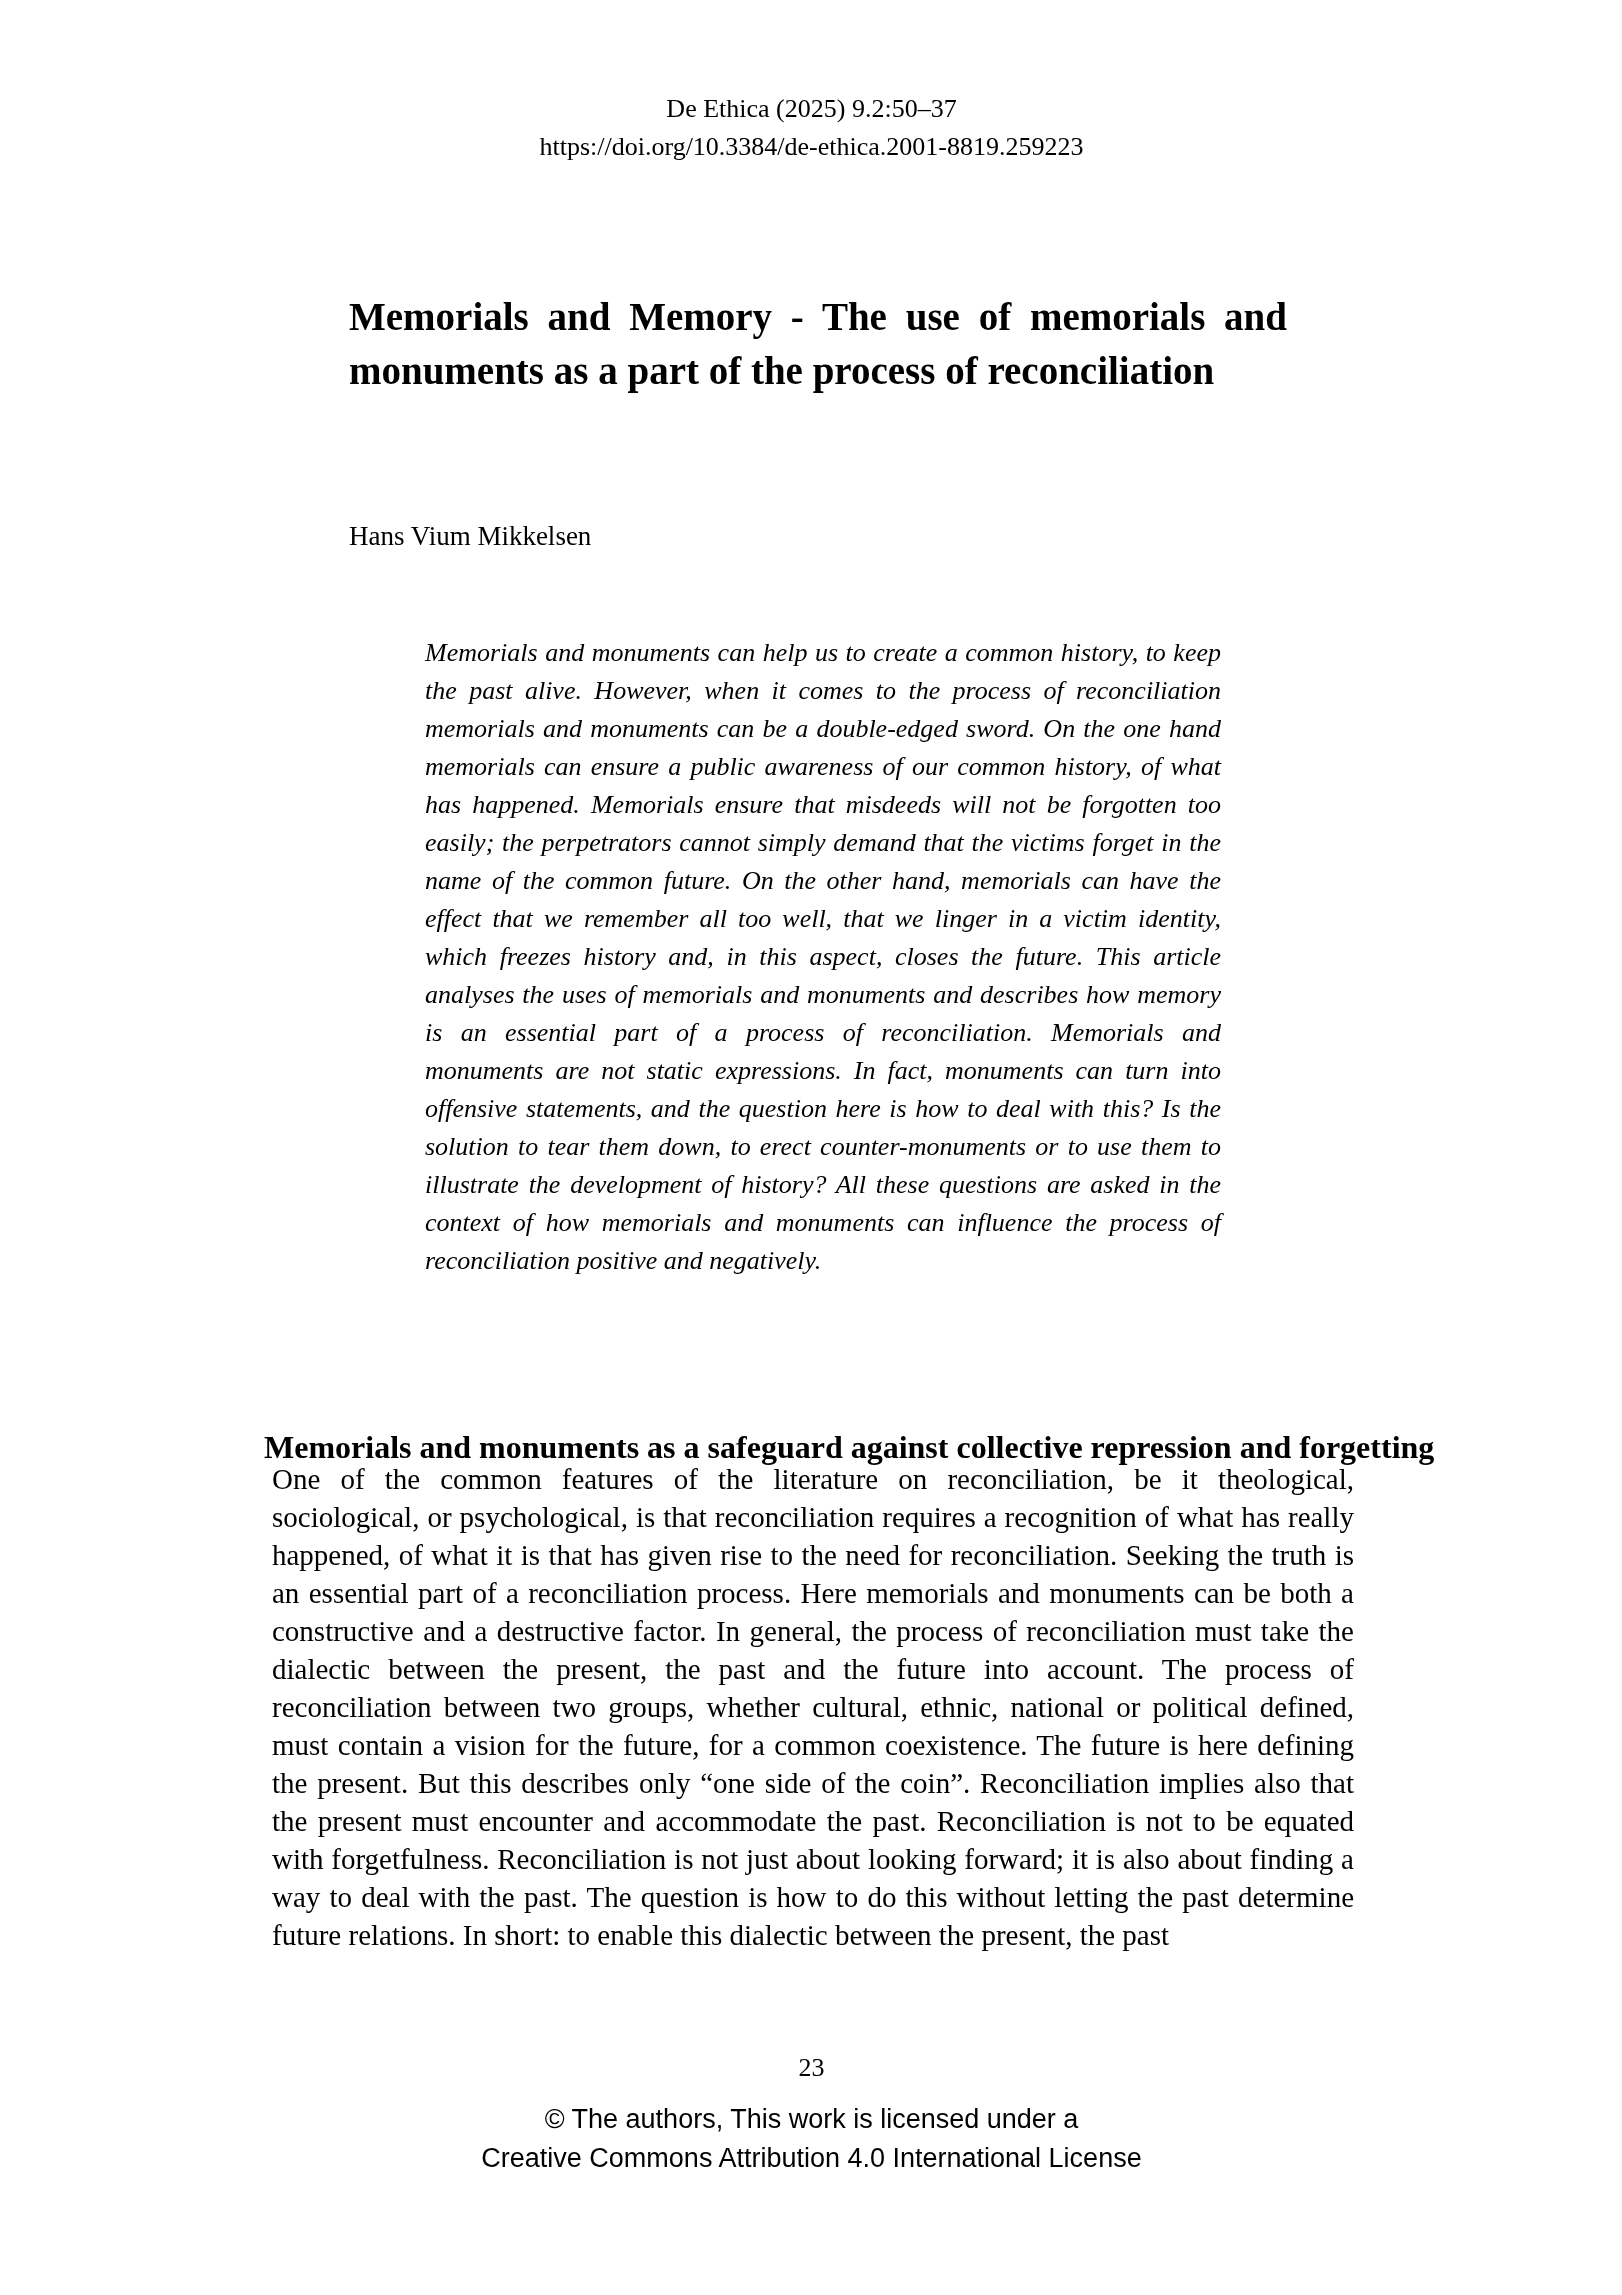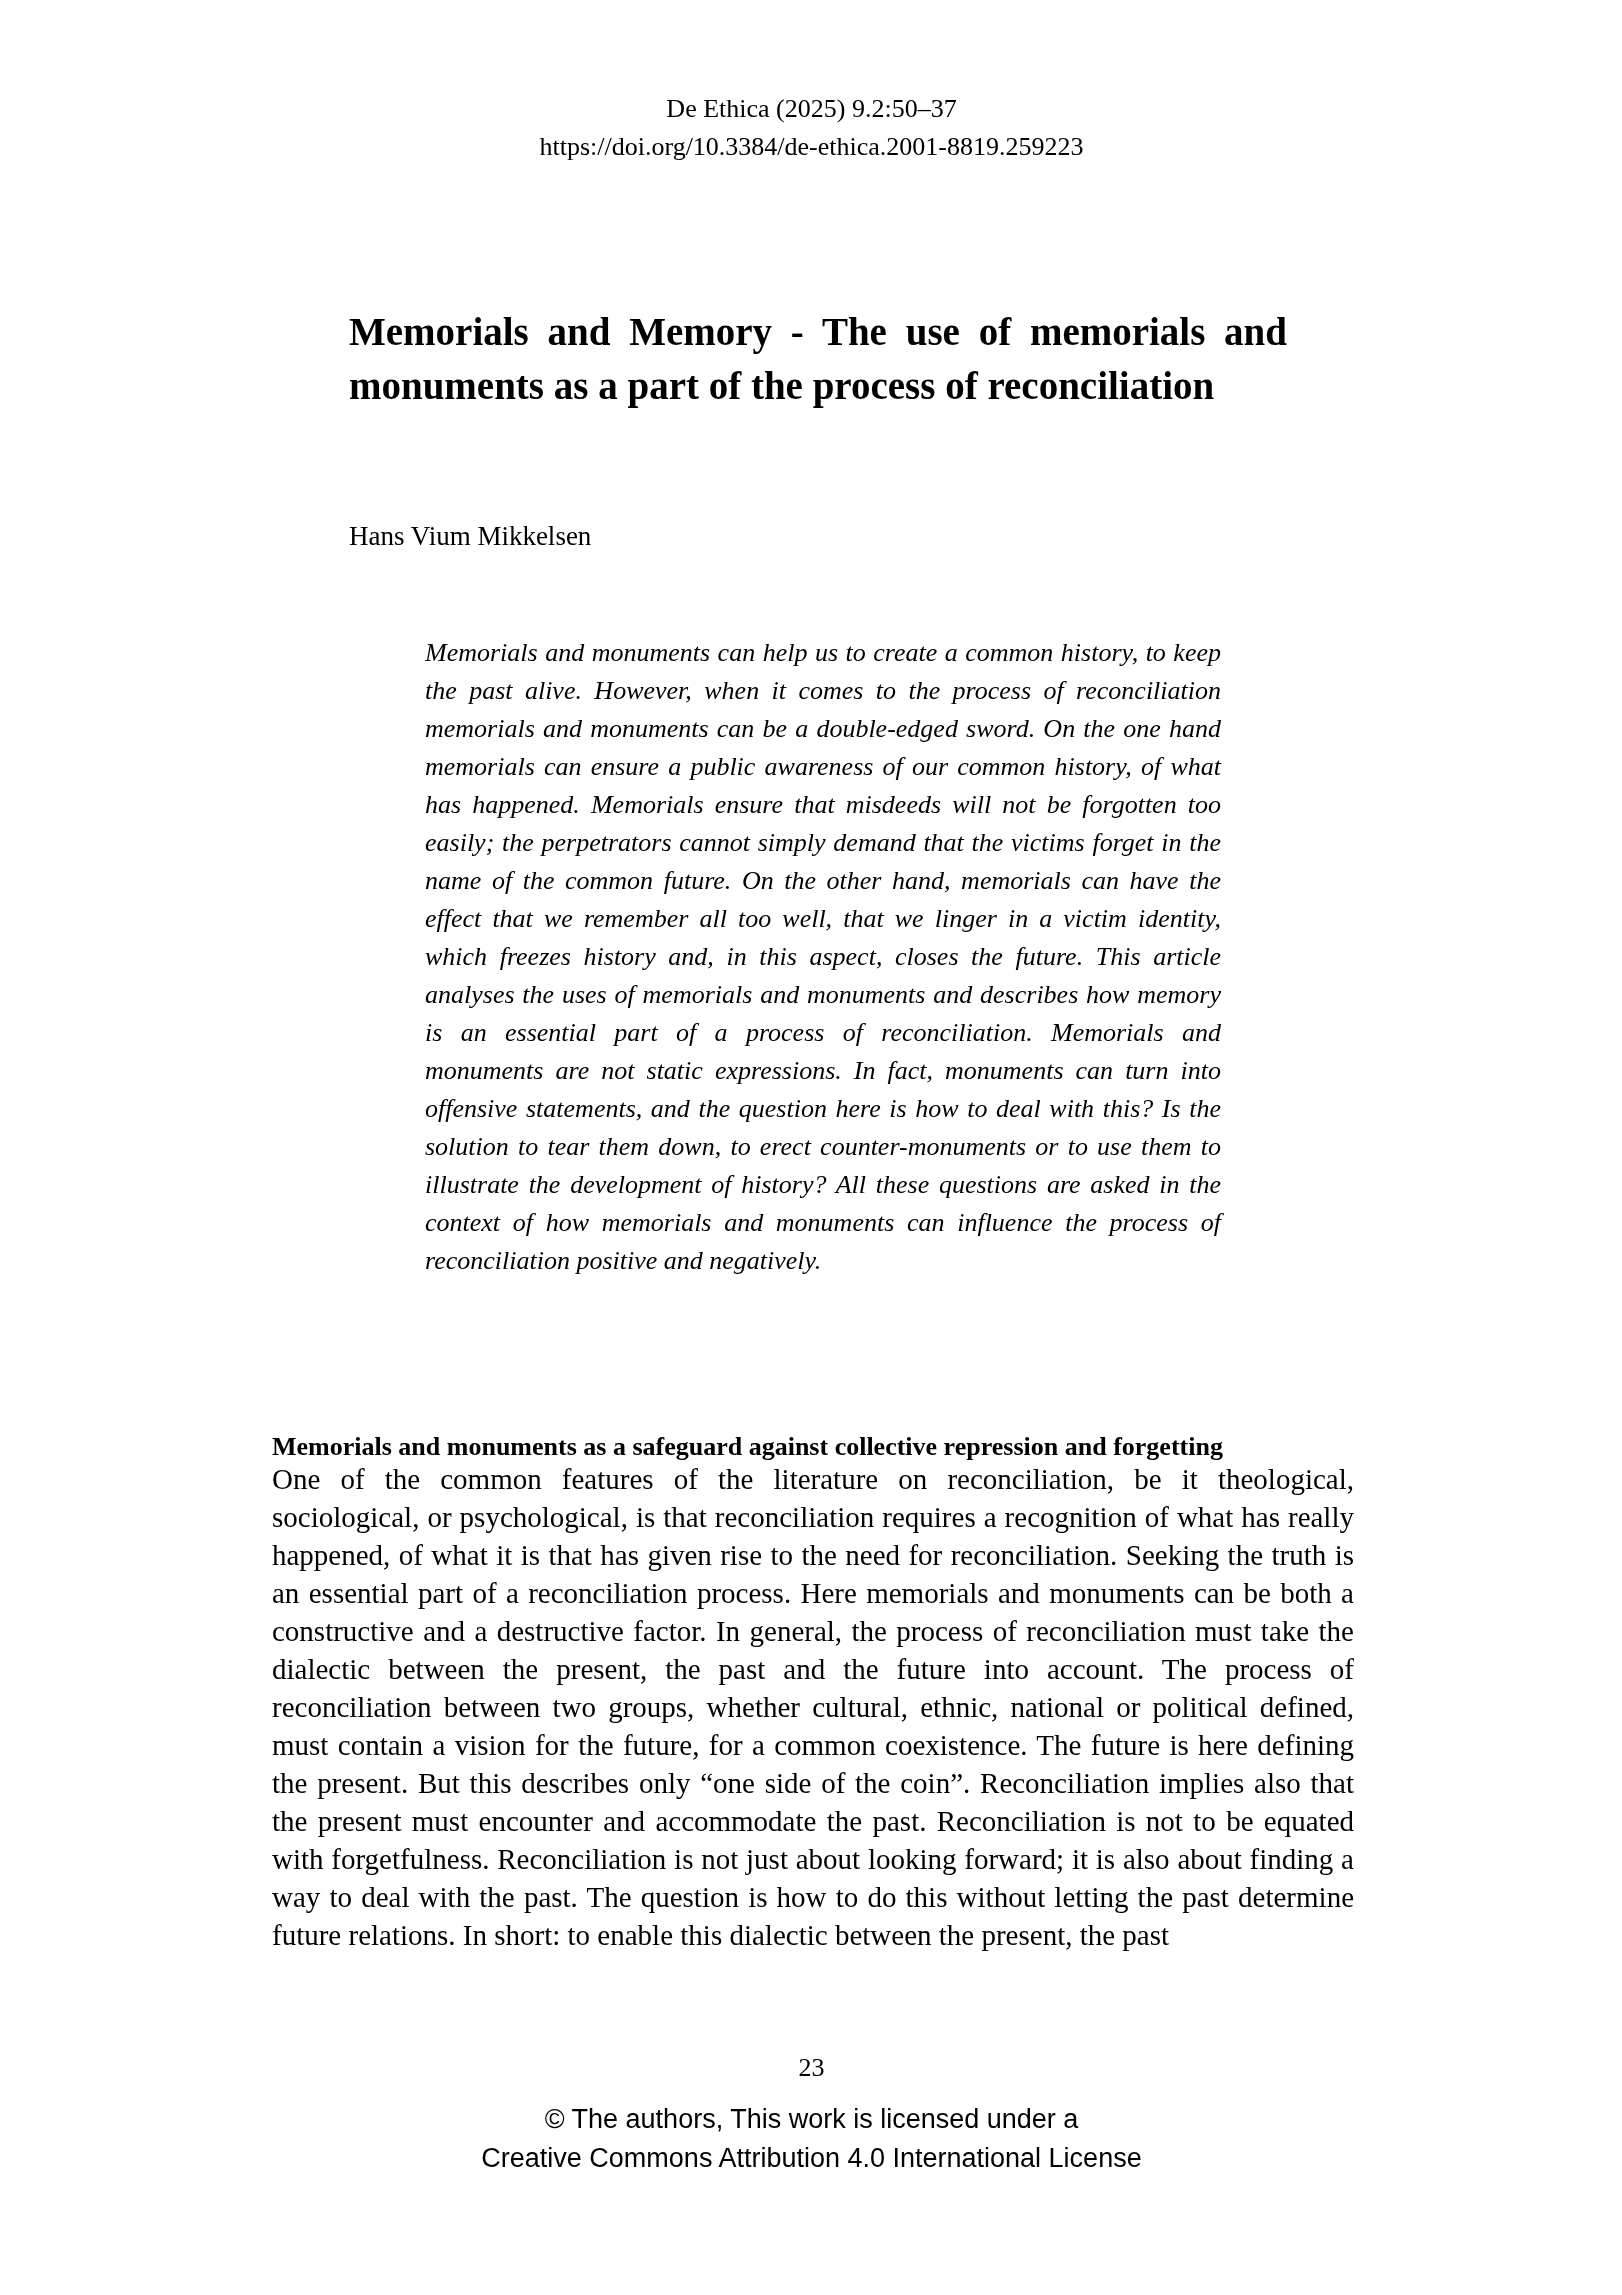--- a/index.html
+++ b/index.html
@@ -21,21 +21,21 @@
     left: 0; width: 1623px;
     top: 90px;
     text-align: center;
     font-size: 26px;
     line-height: 38px;
   }
   .journal-header div { white-space: nowrap; }
 
   .title {
     left: 349px;
-    top: 305px;
+    top: 290px;
     width: 938px;
     font-size: 39px;
     line-height: 54px;
     font-weight: bold;
     text-align: justify;
     text-align-last: left;
   }
 
   .author {
     left: 349px;
@@ -50,24 +50,24 @@
     top: 634px;
     width: 796px;
     font-size: 26px;
     line-height: 38px;
     font-style: italic;
     text-align: justify;
     hyphens: none;
   }
 
   .section-heading {
-    left: 272px;
+    left: 264px;
     top: 1428px;
     width: 1083px;
-    font-size: 26px;
+    font-size: 32px;
     line-height: 38px;
     font-weight: bold;
     white-space: nowrap;
   }
 
   .body-text {
     left: 272px;
     top: 1460px;
     width: 1082px;
     font-size: 29px;

